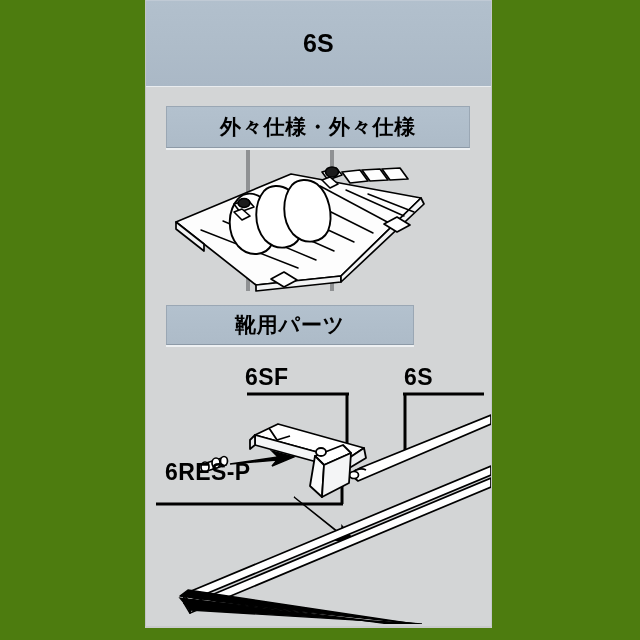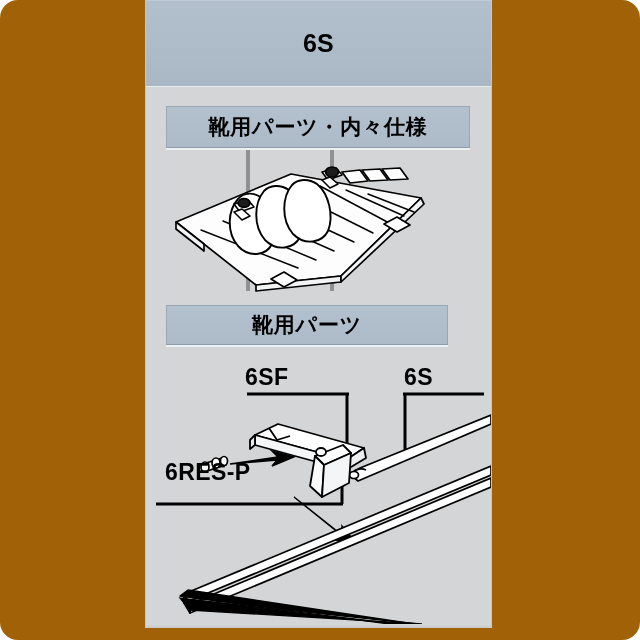--- a/index.html
+++ b/index.html
@@ -12,22 +12,21 @@
     width: 640px;
     height: 640px;
     overflow: hidden;
     font-family: "Liberation Sans", "DejaVu Sans", sans-serif;
   }
 
   #root {
     position: relative;
     width: 640px;
     height: 640px;
-    background: #a16207;
-    border-radius: 18px;
+    background: #4d7c0f;
   }
 
   
   .panel {
     position: absolute;
     left: 145px;
     top: 0px;
     width: 347px;
     height: 628px;
     background: #d3d5d6;
@@ -130,21 +129,21 @@
   }
   #section-label-1 {
     left: 166px;
     top: 106px;
     width: 304px;
     height: 42px;
   }
   #section-label-2 {
     left: 166px;
     top: 305px;
-    width: 282px;
+    width: 248px;
     height: 40px;
   }
 
   
   .drawing {
     position: absolute;
     pointer-events: none;
   }
   #drawing-grating {
     left: 146px;
@@ -182,21 +181,21 @@
   <div class="panel"></div>
   <div class="panel-edge-left"></div>
   <div class="panel-edge-right"></div>
   <div class="panel-edge-bottom"></div>
 
   <div class="header-band"></div>
   <div class="header-text">
     <div class="header-title-main">6S</div>
   </div>
 
-  <div class="section-label" id="section-label-1">靴用パーツ・内々仕様</div>
+  <div class="section-label" id="section-label-1">外々仕様・外々仕様</div>
 
   <svg class="drawing" id="drawing-grating" viewBox="0 0 345 148" width="345" height="148">
 
     <rect x="100" y="0" width="4" height="141" fill="#8f9193"></rect>
     <rect x="184" y="0" width="4" height="141" fill="#8f9193"></rect>
 
     <g fill="#ffffff" stroke="#000000" stroke-width="1.7" stroke-linejoin="round" stroke-linecap="round">
 
       <path d="M30,72 L145,24 L275,48 L195,126 L110,135 Z" fill="#fdfdfd"></path>
 

